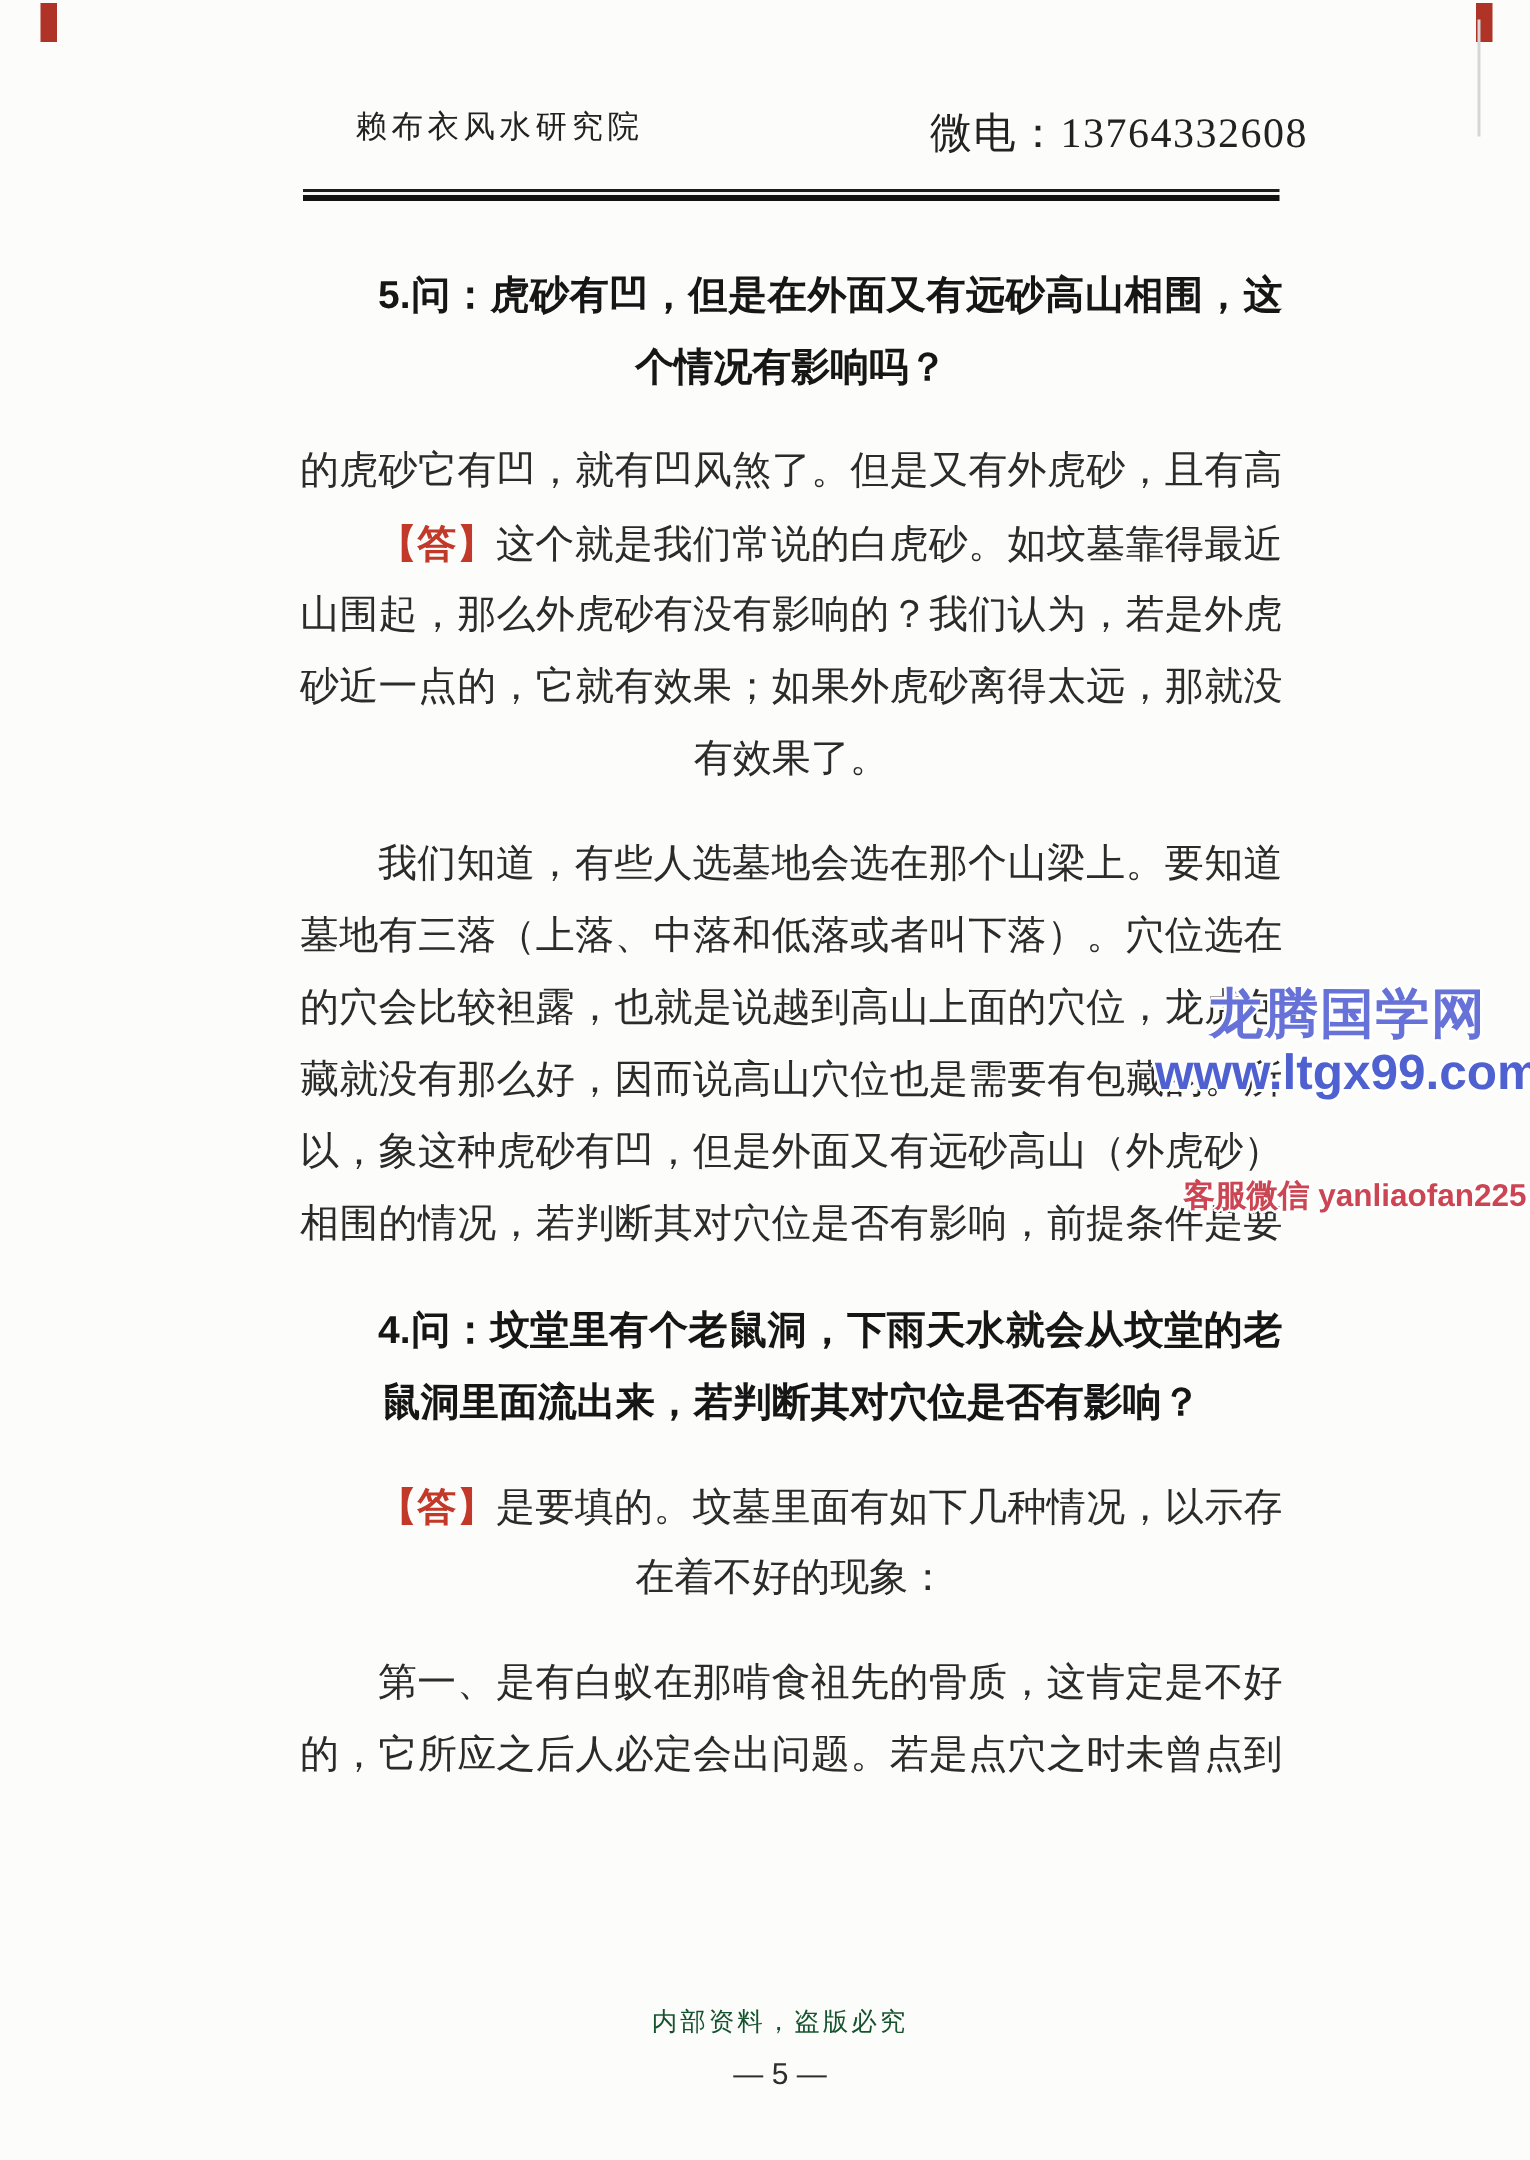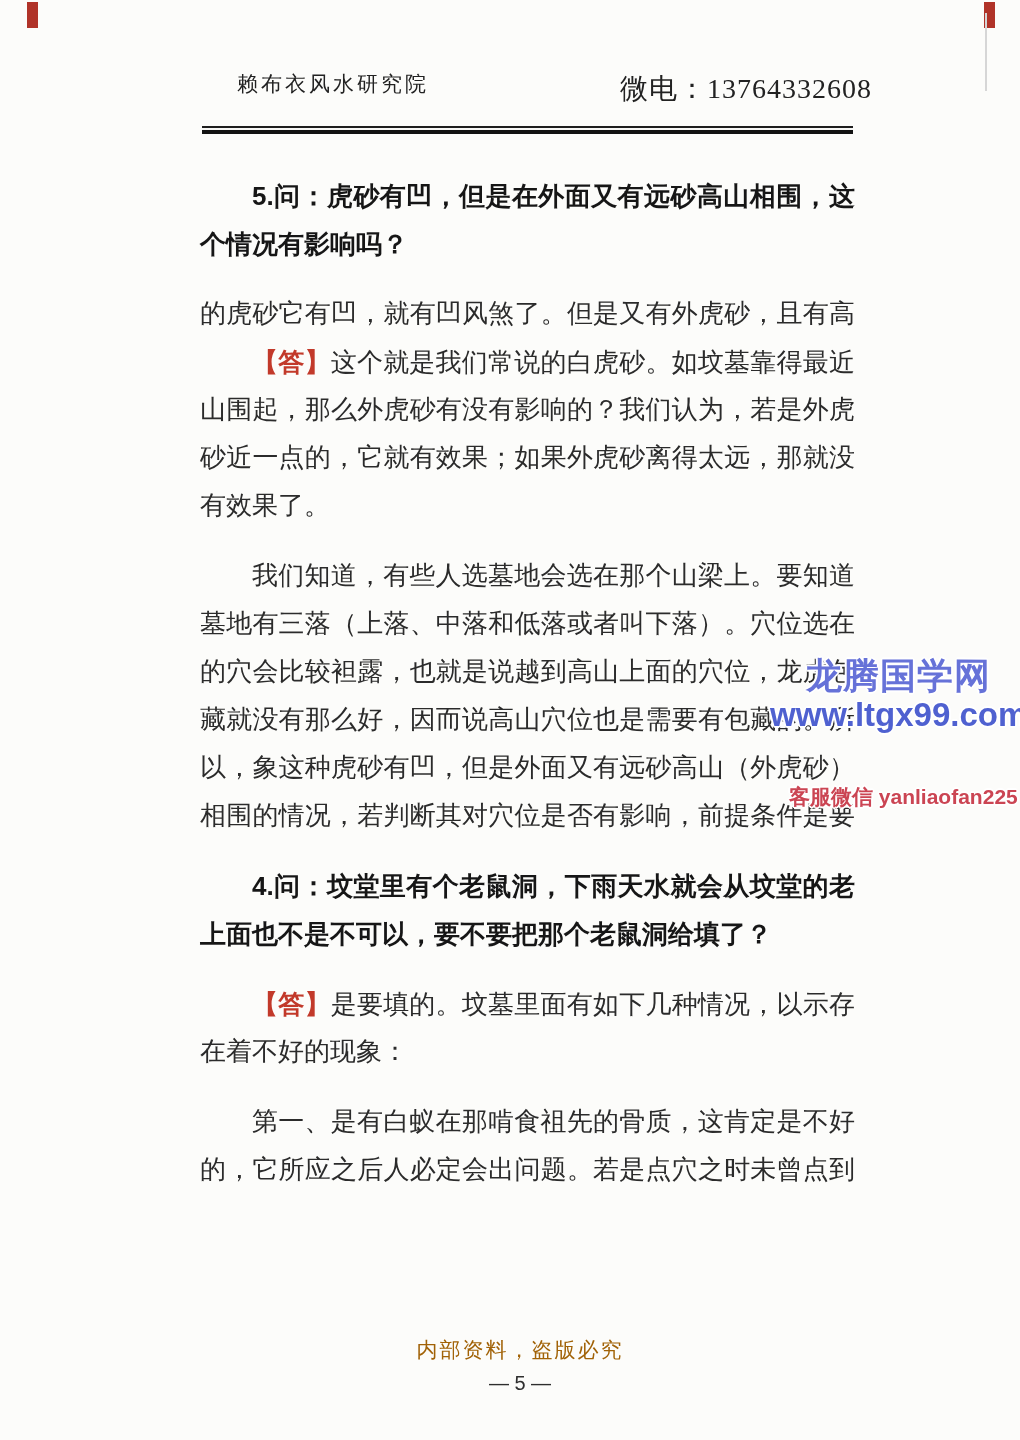--- a/index.html
+++ b/index.html
@@ -32,21 +32,21 @@
     position: absolute; left: 202px; top: 126px; width: 651px; height: 8px;
     background: linear-gradient(180deg, #1d1d1d 0px, #1d1d1d 2px, #f6f6f4 2px, #f6f6f4 4px, #121212 4px, #121212 8px);
   }
 
   
   .doc-body { position: absolute; left: 200px; top: 172px; width: 655px; color: var(--ink); }
   .block { margin: 0; }
   .block + .block { margin-top: 22px; }
   .line {
     height: 48px; line-height: 48px; font-size: 26px;
-    text-align: left; overflow: visible; white-space: nowrap;
+    text-align: center; overflow: visible; white-space: nowrap;
   }
   .line.fill { text-align: justify; text-align-last: justify; white-space: normal; height: 48px; }
   .line.indent { text-indent: 52px; }
   .block.question .line {
     font-family: "Liberation Sans", "DejaVu Sans", sans-serif;
     font-weight: 700; color: var(--head-ink);
   }
   .marker {
     color: var(--answer-red);
     font-family: "Liberation Sans", "DejaVu Sans", sans-serif;
@@ -57,21 +57,21 @@
   .wm { position: absolute; z-index: 5; font-family: Liberation Sans, sans-serif; font-weight: 700;
         text-shadow: -2px 0 0 #fff, 2px 0 0 #fff, 0 -2px 0 #fff, 0 2px 0 #fff,
                      -1px -1px 0 #fff, 1px 1px 0 #fff, -1px 1px 0 #fff, 1px -1px 0 #fff; }
   .wm-name { left: 806px; top: 652px; font-size: 36px; letter-spacing: 1px; color: var(--wm-blue); }
   .wm-url  { left: 770px; top: 696px; font-size: 33px; letter-spacing: 0px; color: var(--wm-url-blue); }
   .wm-svc  { left: 789px; top: 783px; font-size: 21px; color: var(--wm-red); font-weight: 600; }
 
   
   .footer-notice {
     position: absolute; left: 190px; top: 1336px; width: 660px;
-    text-align: center; font-size: 21px; color: #a16207; letter-spacing: 2px;
+    text-align: center; font-size: 17px; color: #14532d; letter-spacing: 2px;
   }
   .footer-page {
     position: absolute; left: 190px; top: 1372px; width: 660px;
     text-align: center; font-size: 20px; color: #2e2e2e;
     font-family: "Liberation Sans", "DejaVu Sans", sans-serif;
   }
 </style>
 </head>
 <body>
 
@@ -98,21 +98,21 @@
     <div class="block paragraph">
       <div class="line fill indent">我们知道，有些人选墓地会选在那个山梁上。要知道</div>
       <div class="line fill">墓地有三落（上落、中落和低落或者叫下落）。穴位选在</div>
       <div class="line fill">的穴会比较袒露，也就是说越到高山上面的穴位，龙虎包</div>
       <div class="line fill">藏就没有那么好，因而说高山穴位也是需要有包藏的。所</div>
       <div class="line fill">以，象这种虎砂有凹，但是外面又有远砂高山（外虎砂）</div>
       <div class="line fill">相围的情况，若判断其对穴位是否有影响，前提条件是要</div>
     </div>
     <div class="block question">
       <div class="line fill indent">4.问：坟堂里有个老鼠洞，下雨天水就会从坟堂的老</div>
-      <div class="line">上面也不是不可以，要不要把那个老鼠洞给填了？</div>
+      <div class="line">鼠洞里面流出来，若判断其对穴位是否有影响？</div>
     </div>
     <div class="block answer">
       <div class="line fill indent"><span class="marker">【答】</span>是要填的。坟墓里面有如下几种情况，以示存</div>
       <div class="line">在着不好的现象：</div>
     </div>
     <div class="block paragraph">
       <div class="line fill indent">第一、是有白蚁在那啃食祖先的骨质，这肯定是不好</div>
       <div class="line fill">的，它所应之后人必定会出问题。若是点穴之时未曾点到</div>
     </div>
   </div>

